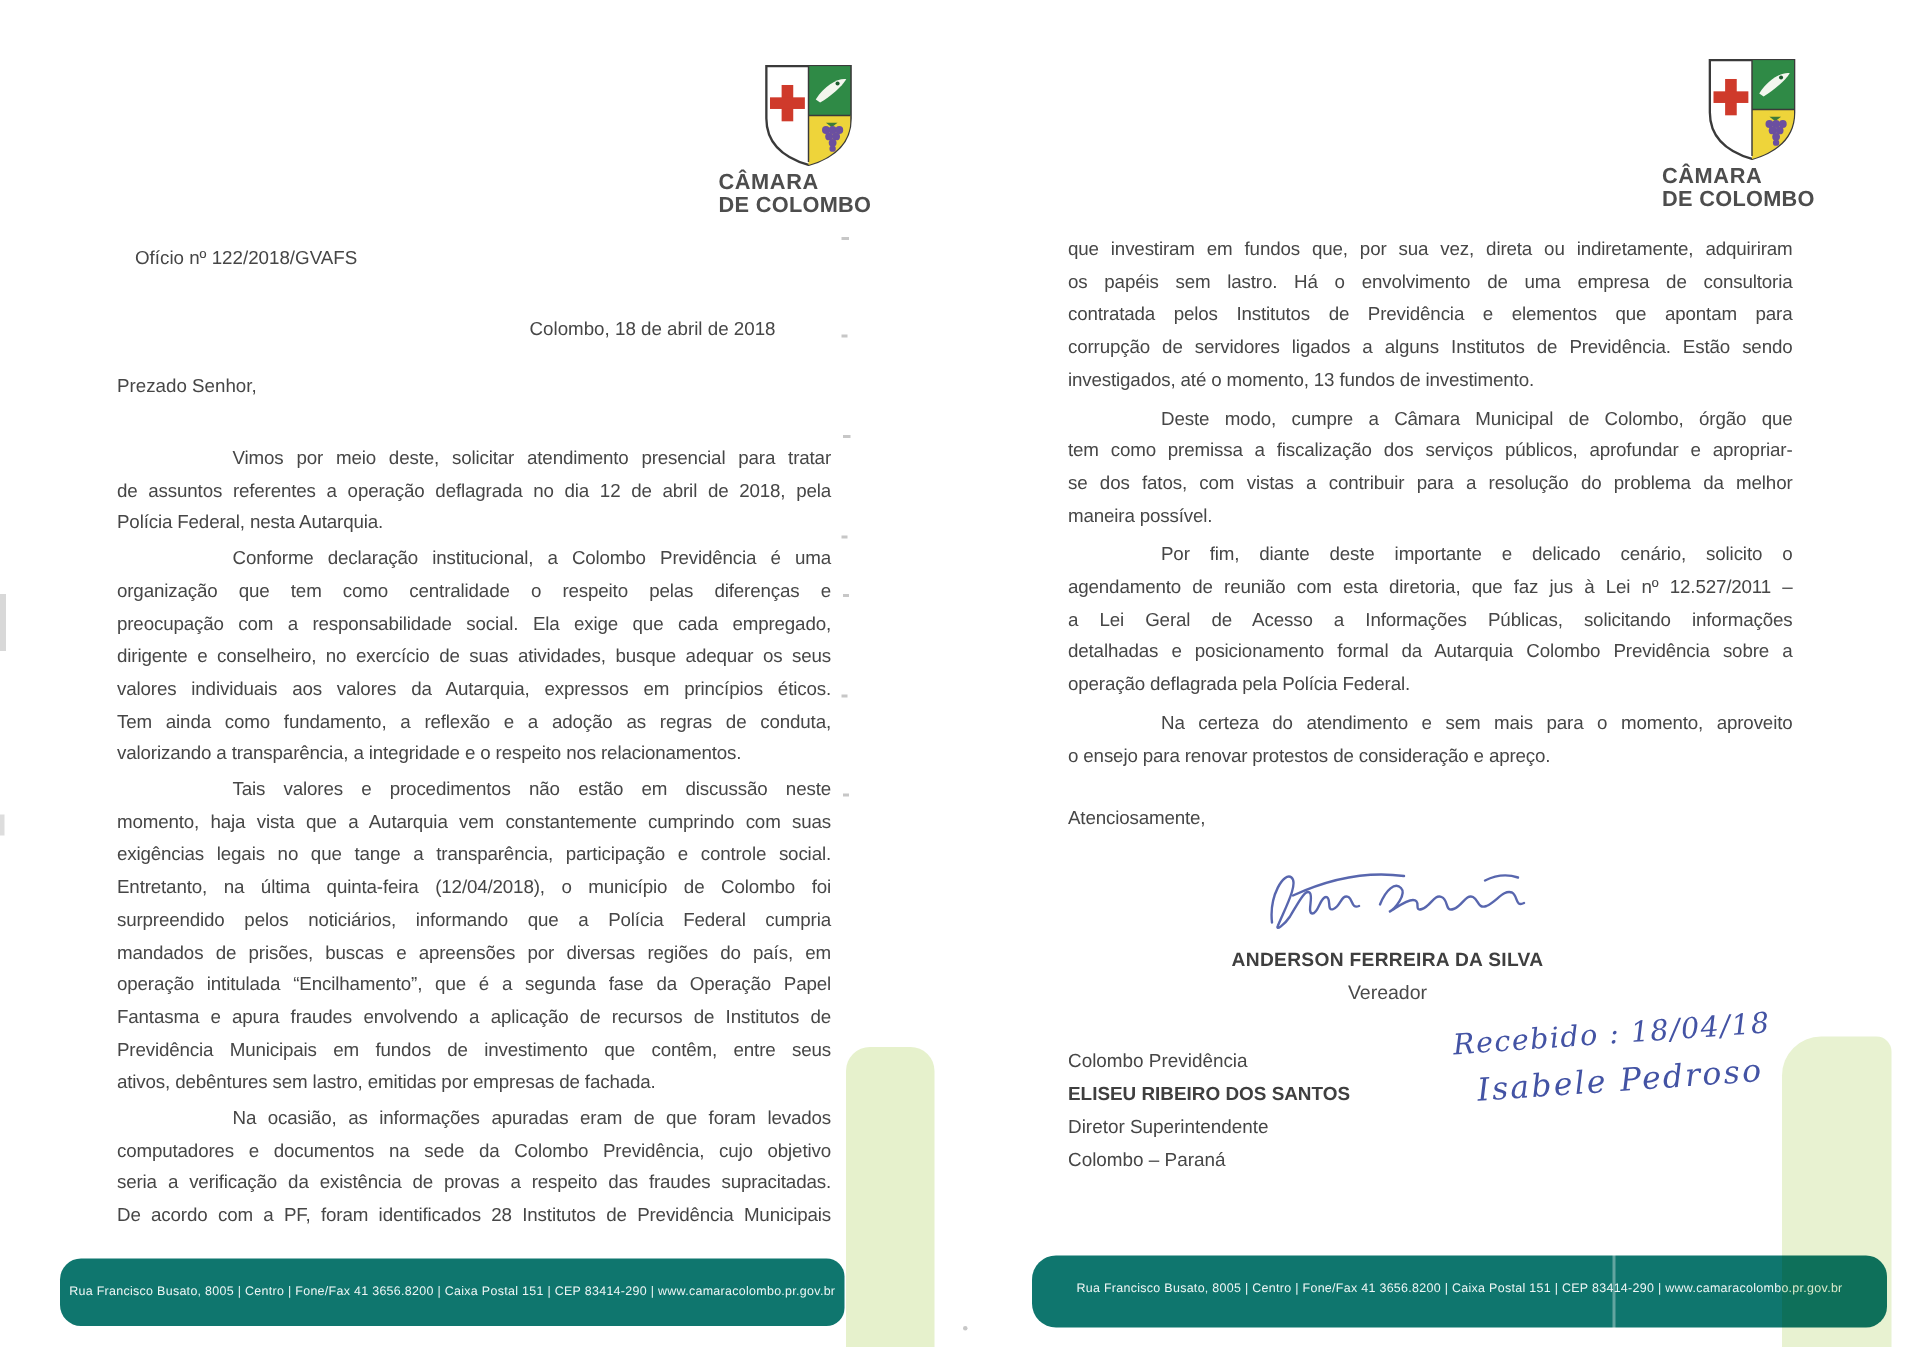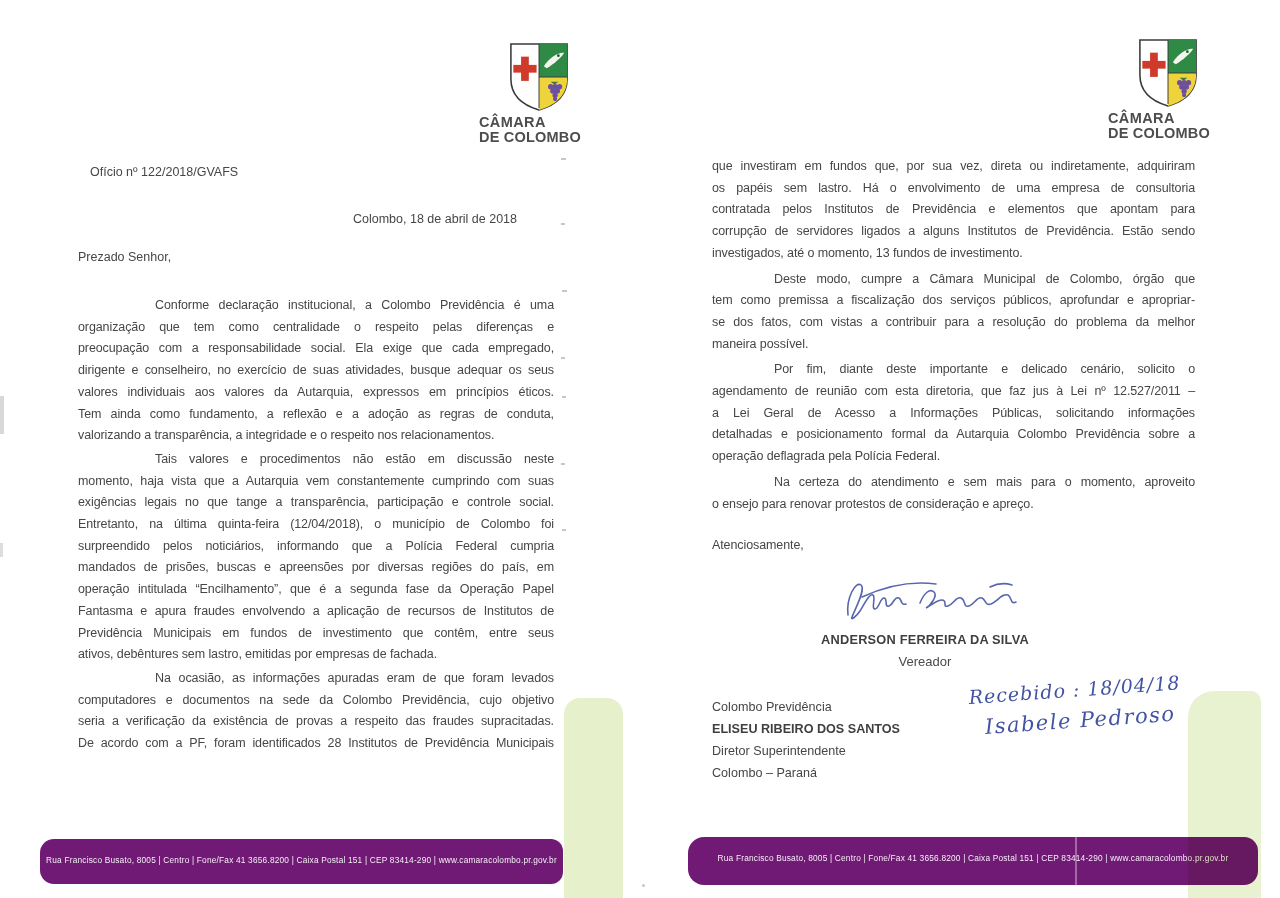--- a/index.html
+++ b/index.html
@@ -31,21 +31,21 @@
   .signer .rl{font-size:13px;margin-top:7px;color:#4a4a4a;}
   .recipient div{font-size:12.6px;line-height:22px;color:#464646;}
   .recipient .bold{font-weight:bold;color:#3f3f3f;}
 
   .stamp{transform:rotate(-4deg);transform-origin:left top;color:#4353a4;
          font-family:"DejaVu Serif","Liberation Serif",serif;font-style:italic;}
   .stamp .s1{font-size:19px;letter-spacing:1px;}
   .stamp .s2{font-size:21px;letter-spacing:1.5px;margin-top:8px;margin-left:14px;}
 
   
-  .band{background:#701a75;}
+  .band{background:#0f766e;}
   .band .ftext{font-size:8.3px;letter-spacing:.2px;color:rgba(255,255,255,.93);
                text-align:center;padding-top:16px;white-space:nowrap;}
   .band-left{left:40px;top:839px;width:523px;height:45px;border-radius:14px 12px 12px 14px;z-index:2;}
   .band-right{left:688px;top:837px;width:570px;height:48px;border-radius:16px 14px 14px 16px;
               z-index:2;mix-blend-mode:multiply;}
   .palecol{background:#e6f1cc;}
   .palecol-left{left:564px;top:698px;width:59px;height:200px;border-radius:16px 16px 0 0;z-index:3;}
   .palecol-right{left:1188px;top:691px;width:73px;height:207px;border-radius:26px 10px 0 0;z-index:1;background:#e8f2d1;}
   .crease{left:1075px;top:835px;width:2px;height:52px;background:rgba(255,255,255,.35);z-index:4;}
 
@@ -95,20 +95,25 @@
   </div>
 
   <div class="abs plain" style="left:90px;top:165px;">Ofício nº 122/2018/GVAFS</div>
 
   <div class="abs plain" style="left:353px;top:212px;">Colombo, 18 de abril de 2018</div>
 
   <div class="abs plain" style="left:78px;top:250px;">Prezado Senhor,</div>
 
   <div class="abs bodycol" style="left:78px;top:295px;width:476px;">
     <div class="para ind77">
+        <div class="line first">Vimos por meio deste, solicitar atendimento presencial para tratar</div>
+        <div class="line">de assuntos referentes a operação deflagrada no dia 12 de abril de 2018, pela</div>
+        <div class="line last">Polícia Federal, nesta Autarquia.</div>
+      </div>
+    <div class="para ind77">
         <div class="line first">Conforme declaração institucional, a Colombo Previdência é uma</div>
         <div class="line">organização que tem como centralidade o respeito pelas diferenças e</div>
         <div class="line">preocupação com a responsabilidade social. Ela exige que cada empregado,</div>
         <div class="line">dirigente e conselheiro, no exercício de suas atividades, busque adequar os seus</div>
         <div class="line">valores individuais aos valores da Autarquia, expressos em princípios éticos.</div>
         <div class="line">Tem ainda como fundamento, a reflexão e a adoção as regras de conduta,</div>
         <div class="line last">valorizando a transparência, a integridade e o respeito nos relacionamentos.</div>
       </div>
     <div class="para ind77">
         <div class="line first">Tais valores e procedimentos não estão em discussão neste</div>

